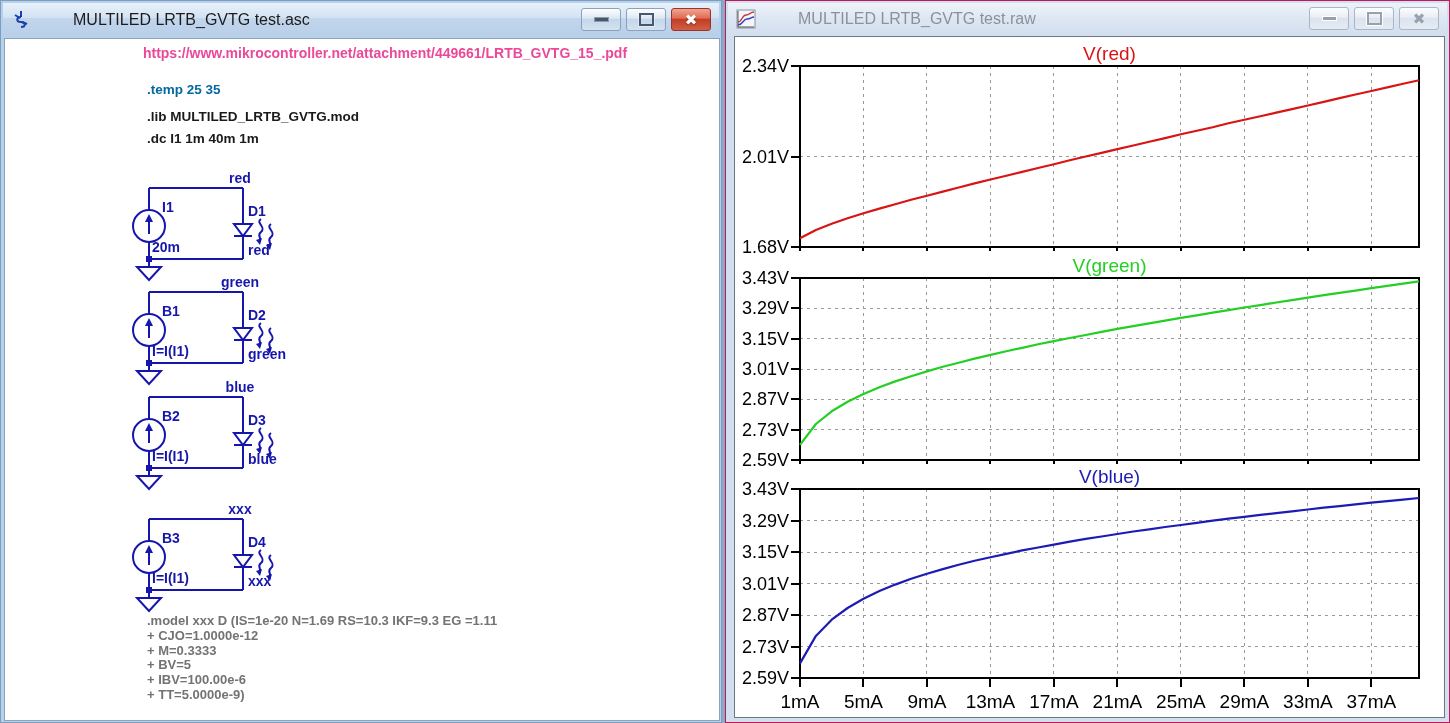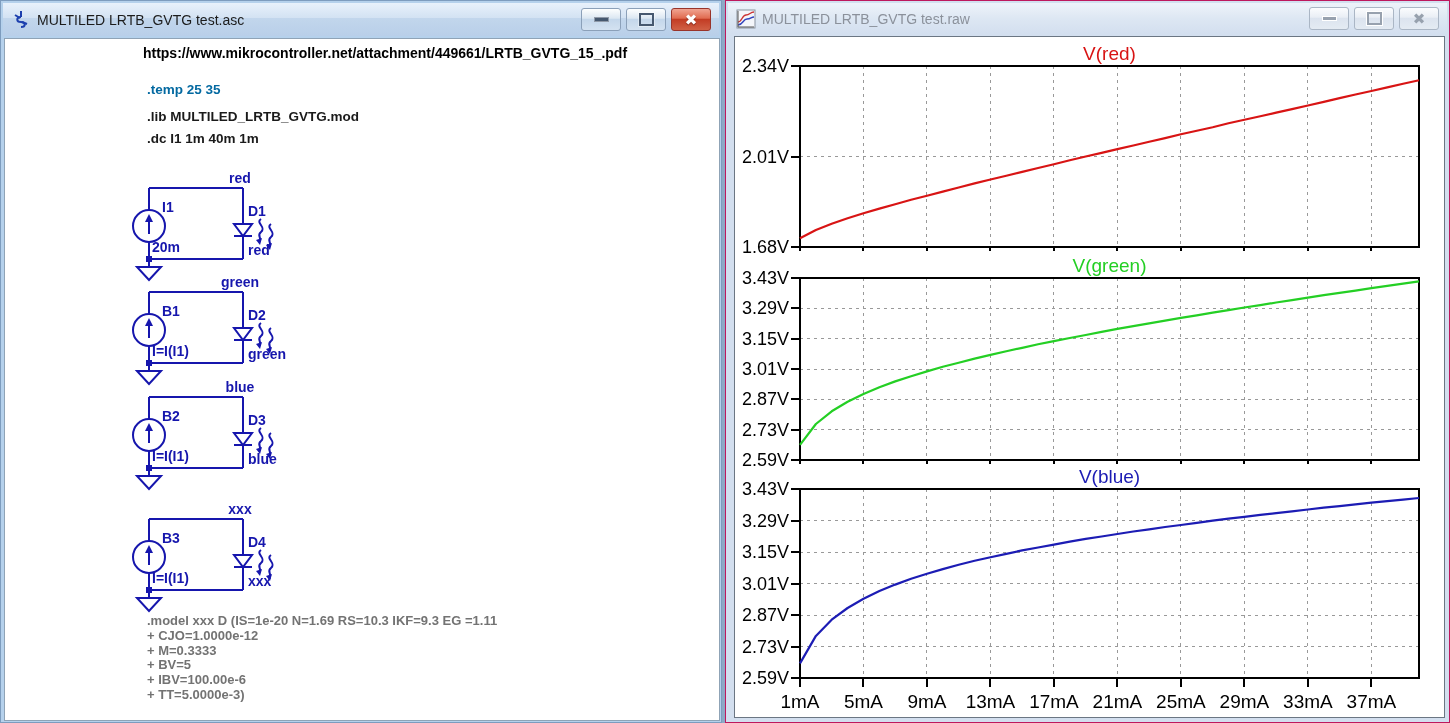--- a/index.html
+++ b/index.html
@@ -16,21 +16,21 @@
     background:linear-gradient(#e8f1fb,#d3e2f3 45%,#c2d6ec 46%,#b9cfe9);
   }
   
   #win-raw{left:725px;width:725px;background:#d3dfef;border:1px solid #be185d;}
   #win-raw .titlebar{
     position:absolute;left:2px;top:2px;right:2px;height:31px;
     background:linear-gradient(#eef3fa,#dde7f3 50%,#d3dfef);
   }
   .titlebar{display:flex;align-items:center;}
   .title-icon{width:20px;height:20px;margin:0 6px 0 8px;flex:0 0 auto;}
-  .title-text{font-size:14px;color:#1c1c1c;white-space:nowrap;overflow:hidden;}
+  .title-text{font-size:16px;color:#1c1c1c;white-space:nowrap;overflow:hidden;margin-left:36px;}
   #win-raw .title-text{color:#8b919b;}
   .winbtns{margin-left:auto;margin-right:8px;display:flex;gap:5px;}
   .winbtn{
     width:40px;height:23px;border-radius:3px;box-sizing:border-box;
     border:1px solid #8ba0b9;display:flex;align-items:center;justify-content:center;
     background:linear-gradient(#fdfefe,#dbe7f2 45%,#c3d6ea 46%,#d4e2f1);
   }
   .winbtn .dash{width:13px;height:3px;background:#46586f;border:1px solid #ffffff66;}
   .winbtn .box{width:11px;height:9px;border:2px solid #46586f;outline:1px solid #ffffff66;}
   .winbtn.close-active{
@@ -46,21 +46,21 @@
   #asc-client{
     position:absolute;left:3px;top:37px;width:714px;height:681px;
     background:#fff;border:1px solid #8fa3b6;overflow:hidden;
   }
   #raw-client{
     position:absolute;left:8px;top:35px;width:709px;height:680px;
     background:#fff;border:1px solid #6b7683;overflow:hidden;
   }
   
   .sch-text{position:absolute;font-weight:bold;color:#1616ad;}
-  #link-comment{left:100px;top:6px;width:560px;text-align:center;font-size:14px;color:#000000;font-weight:bold;}
+  #link-comment{left:100px;top:6px;width:560px;text-align:center;font-size:14px;color:#ec4899;font-weight:bold;}
   .directive{left:142px;font-size:13.5px;color:#1a1a1a;}
   #dir-temp{top:43px;color:#0369a1;}
   #dir-lib{top:70px;}
   #dir-dc{top:92px;}
   .circuit{position:absolute;left:97px;width:200px;height:120px;}
   #circuit-0{top:129px;} #circuit-1{top:233px;} #circuit-2{top:338px;} #circuit-3{top:460px;}
   #model-block{position:absolute;left:142px;top:575px;font-size:13px;font-weight:bold;color:#737373;line-height:14.8px;}
   
   #plot-svg{position:absolute;left:0;top:0;}
   text{user-select:none;}
@@ -217,21 +217,21 @@
         <text x="146" y="87">xxx</text>
       </g>
     </svg>
 
     <div id="model-block">
       <div>.model xxx D (IS=1e-20 N=1.69 RS=10.3 IKF=9.3 EG =1.11</div>
       <div>+ CJO=1.0000e-12</div>
       <div>+ M=0.3333</div>
       <div>+ BV=5</div>
       <div>+ IBV=100.00e-6</div>
-      <div>+ TT=5.0000e-3)</div>
+      <div>+ TT=5.0000e-9)</div>
     </div>
   </div>
 </div>
 
 <div class="window" id="win-raw">
   <div class="titlebar">
     <svg class="title-icon" viewBox="0 0 20 20">
       <rect x="1" y="1" width="18" height="18" fill="#f4f6fa" stroke="#8a93a0"></rect>
       <path d="M2 13 C6 13 6 6 10 6 C14 6 14 3 18 3" stroke="#cc3333" fill="none" stroke-width="1.4"></path>
       <path d="M2 16 C7 16 7 10 11 10 C15 10 15 8 18 8" stroke="#3344bb" fill="none" stroke-width="1.4"></path>

